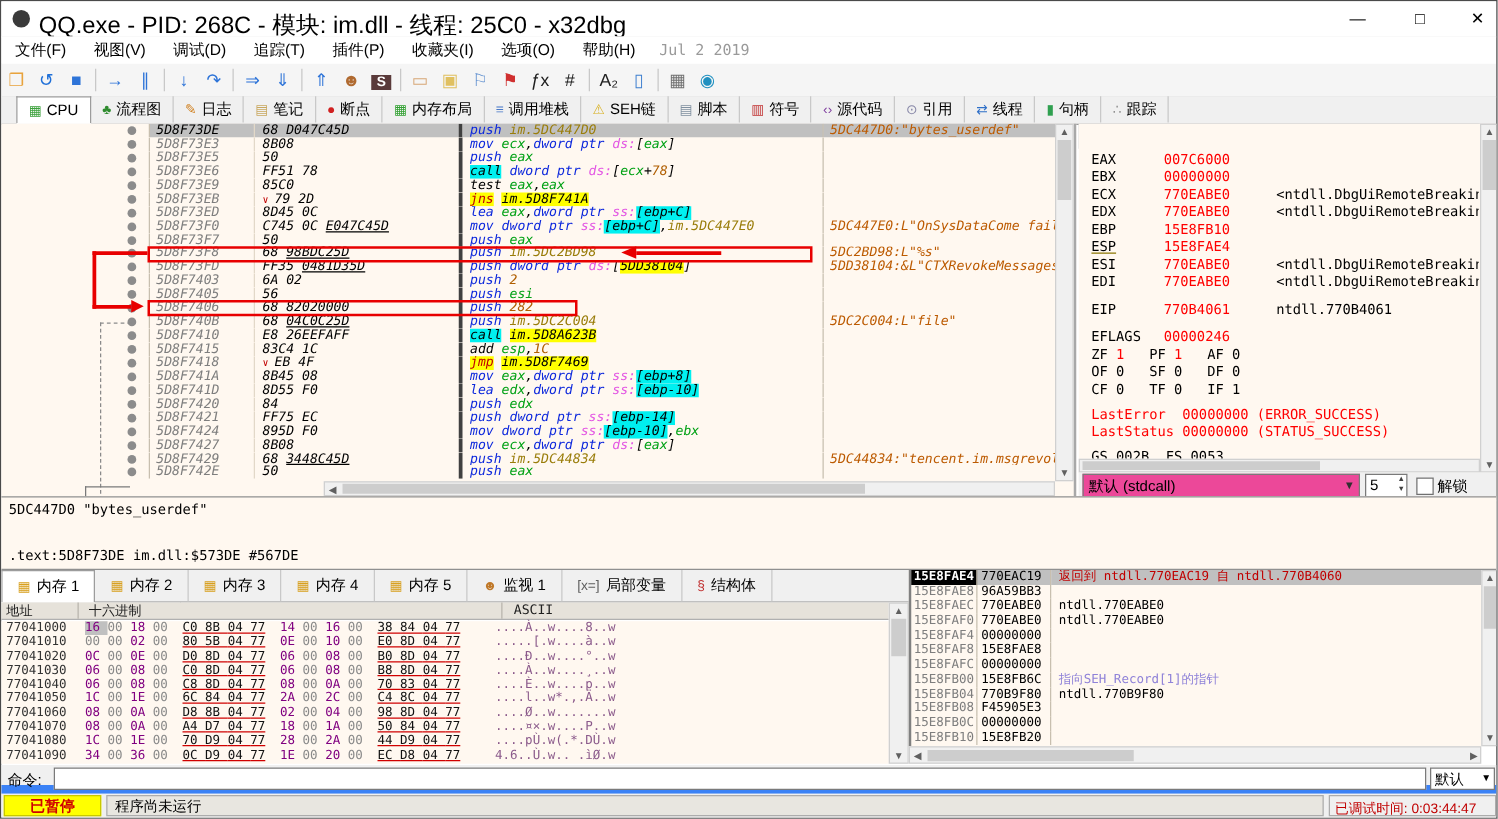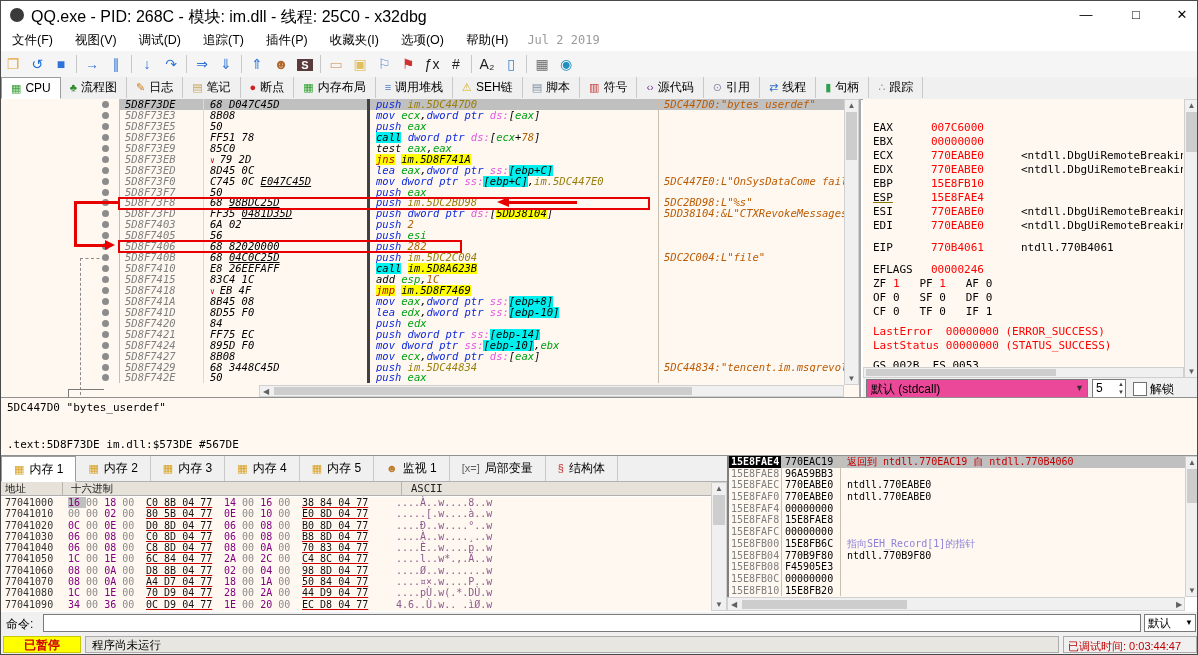--- a/index.html
+++ b/index.html
@@ -3,32 +3,32 @@
 <meta charset="utf-8">
 <style>
   html,body{margin:0;padding:0;background:#888;}
   #app{position:relative;width:1198px;height:655px;background:#FFFFFF;border:1px solid #4A4A4A;
        box-sizing:border-box;font-family:"Liberation Sans","DejaVu Sans",sans-serif;overflow:hidden;}
   .mono{font-family:"DejaVu Sans Mono","Liberation Mono",monospace;}
   .abs{position:absolute;}
   
   #titlebar{left:0;top:0;width:1196px;height:28px;background:#FFF;border-bottom:1px solid #E0E0E0;}
   #app-icon{left:9px;top:7px;width:14px;height:14px;border-radius:50%;background:#3A3A3A;}
-  #title-text{left:30px;top:6px;font-size:16px;color:#000;}
+  #title-text{left:30px;top:6px;font-size:19px;color:#000;}
   .winbtn{top:0;width:46px;height:28px;text-align:center;line-height:28px;font-size:13px;color:#000;}
   #menubar{left:0;top:28px;width:1196px;height:22px;background:#FFF;}
   .menu-item{display:inline-block;padding:3px 11px;font-size:12.5px;color:#000;}
   #build-date{display:inline-block;padding:3px 8px;font-size:12px;color:#9A9A9A;font-family:"DejaVu Sans Mono",monospace;}
   #toolbar{left:0;top:50px;width:1196px;height:26px;background:#F5F5F5;border-bottom:1px solid #D8D8D8;}
   .tbtn{display:inline-block;width:24px;height:22px;margin-top:2px;text-align:center;line-height:22px;font-size:14px;vertical-align:top;}
   .tsep{display:inline-block;width:1px;height:18px;background:#C8C8C8;margin:4px 3px 0 3px;vertical-align:top;}
   #tabbar{left:0;top:76px;width:1196px;height:22px;background:#F0F0F0;border-bottom:1px solid #9C9C9C;}
   .tab{display:inline-block;height:21px;line-height:21px;padding:0 9px;font-size:12px;color:#000;
        border-right:1px solid #C8C8C8;vertical-align:top;}
-  .tab.active{background:#FFF;border:1px solid #9C9C9C;border-bottom:1px solid #FFF;height:20px;line-height:20px;}
+  .tab.active{background:#FFF;border:1px solid #9C9C9C;border-bottom:1px solid #FFF;height:20px;line-height:20px;margin-left:12px;}
   .tab .ticon{display:inline-block;margin-right:4px;font-size:11px;}
   
   #disasm{left:0;top:98px;width:860px;height:298px;background:#FFF8F0;border-right:2px solid #A8A8A8;box-sizing:border-box;}
   .drow{display:flex;height:10.95px;line-height:11px;font-size:10.5px;white-space:pre;overflow:hidden;font-style:italic;}
   .c-gut{width:118px;position:relative;flex:none;border-right:1px solid #C8BFAF;}
   .bp-dot{position:absolute;left:101px;top:2px;width:7px;height:7px;border-radius:50%;background:#8C8C8C;}
   .c-addr{width:78px;flex:none;padding-left:5px;color:#7E7E7E;border-right:1px solid #E2D8C8;}
   .c-bytes{width:157px;flex:none;padding-left:6px;color:#000;border-right:3px solid #404040;}
   .c-instr{width:282px;flex:none;padding-left:6px;border-right:1px solid #C8BFAF;}
   .c-cmt{flex:1;padding-left:5px;color:#BC5A00;overflow:hidden;}
@@ -91,21 +91,21 @@
   
   #stack{left:726px;top:455px;width:458px;height:141px;background:#FFF8F0;border-left:2px solid #808080;box-sizing:border-box;}
   .strow{display:flex;height:11.7px;line-height:11.8px;font-size:10px;white-space:pre;}
   .st-addr{width:50px;flex:none;padding-left:2px;color:#7E7E7E;border-right:1px solid #C8BFAF;}
   .st-val{width:55px;flex:none;padding-left:3px;color:#000;border-right:1px solid #C8BFAF;}
   .st-cmt{flex:1;padding-left:6px;overflow:hidden;}
   .strow.sel .st-addr{background:#000;color:#FFF;font-weight:bold;}
   .strow.sel .st-val,.strow.sel .st-cmt{background:#C0C0C0;}
   .cm-red{color:#C00000}.cm-pur{color:#8F82D8}.cm-blk{color:#000}
   
-  #cmdrow{left:0;top:611px;width:1198px;height:41px;background:#F0F0F0;border-bottom:7px solid #3b82f6;box-sizing:border-box;}
+  #cmdrow{left:0;top:611px;width:1198px;height:23px;background:#F0F0F0;border-bottom:7px solid #3b82f6;box-sizing:border-box;}
   #cmd-label{position:absolute;left:5px;top:4px;font-size:12px;color:#000;}
   #cmd-input{position:absolute;left:42px;top:2px;width:1098px;height:18px;background:#FFF;border:1px solid #7A7A7A;box-sizing:border-box;}
   #cmd-combo{position:absolute;left:1143px;top:2px;width:52px;height:18px;background:#FFF;border:1px solid #7A7A7A;
              box-sizing:border-box;font-size:11.5px;padding:1px 3px;}
   #cmd-combo .dd{position:absolute;right:2px;top:3px;font-size:8px;}
   #statusbar{left:0;top:634px;width:1198px;height:21px;background:#F0F0F0;}
   #status-state{position:absolute;left:2px;top:1px;width:78px;height:17px;background:#FFFF00;color:#D00000;
                 font-size:12px;font-weight:bold;text-align:center;line-height:17px;border:1px solid #C8C800;box-sizing:border-box;}
   #status-msg{position:absolute;left:84px;top:1px;width:974px;height:17px;background:#E8E6E0;border:1px solid #ACACAC;
               box-sizing:border-box;font-size:11.5px;color:#000;padding:1px 6px;}

